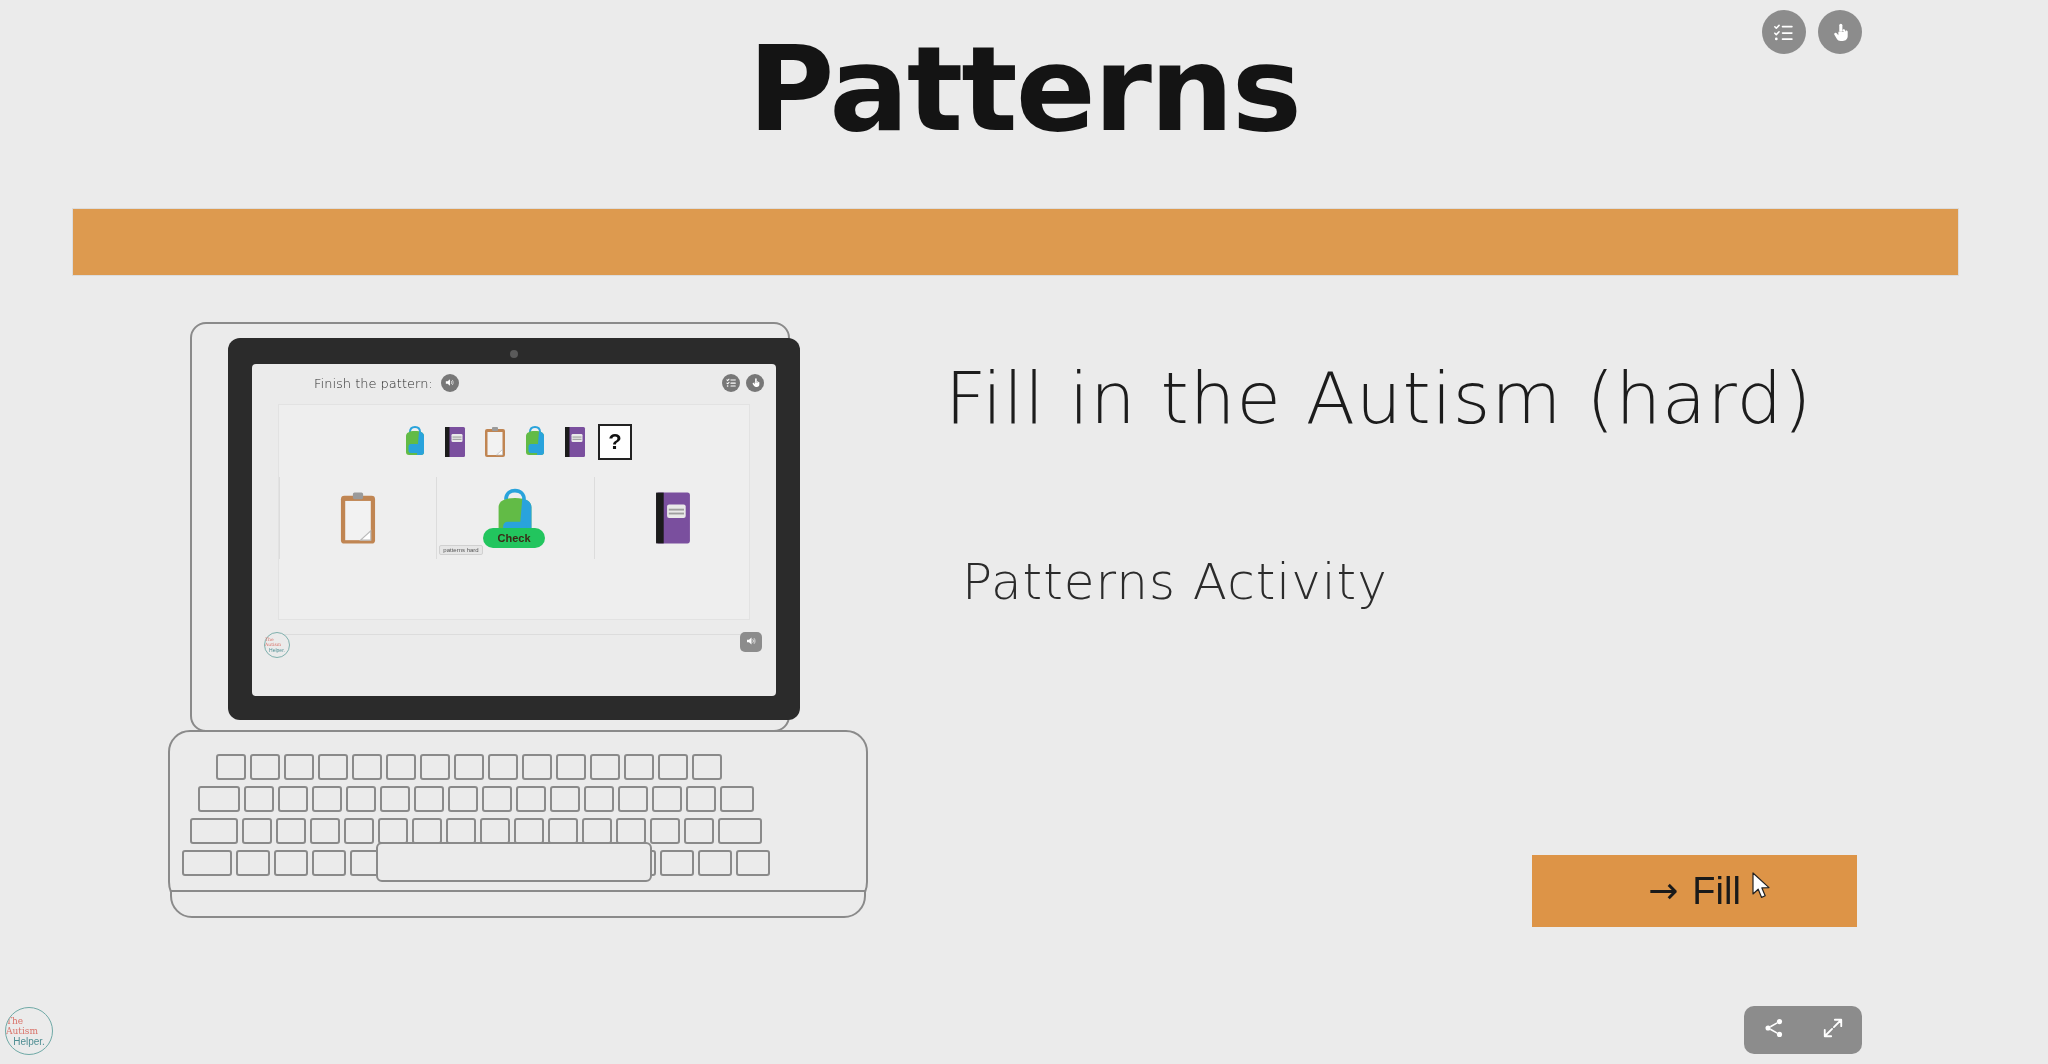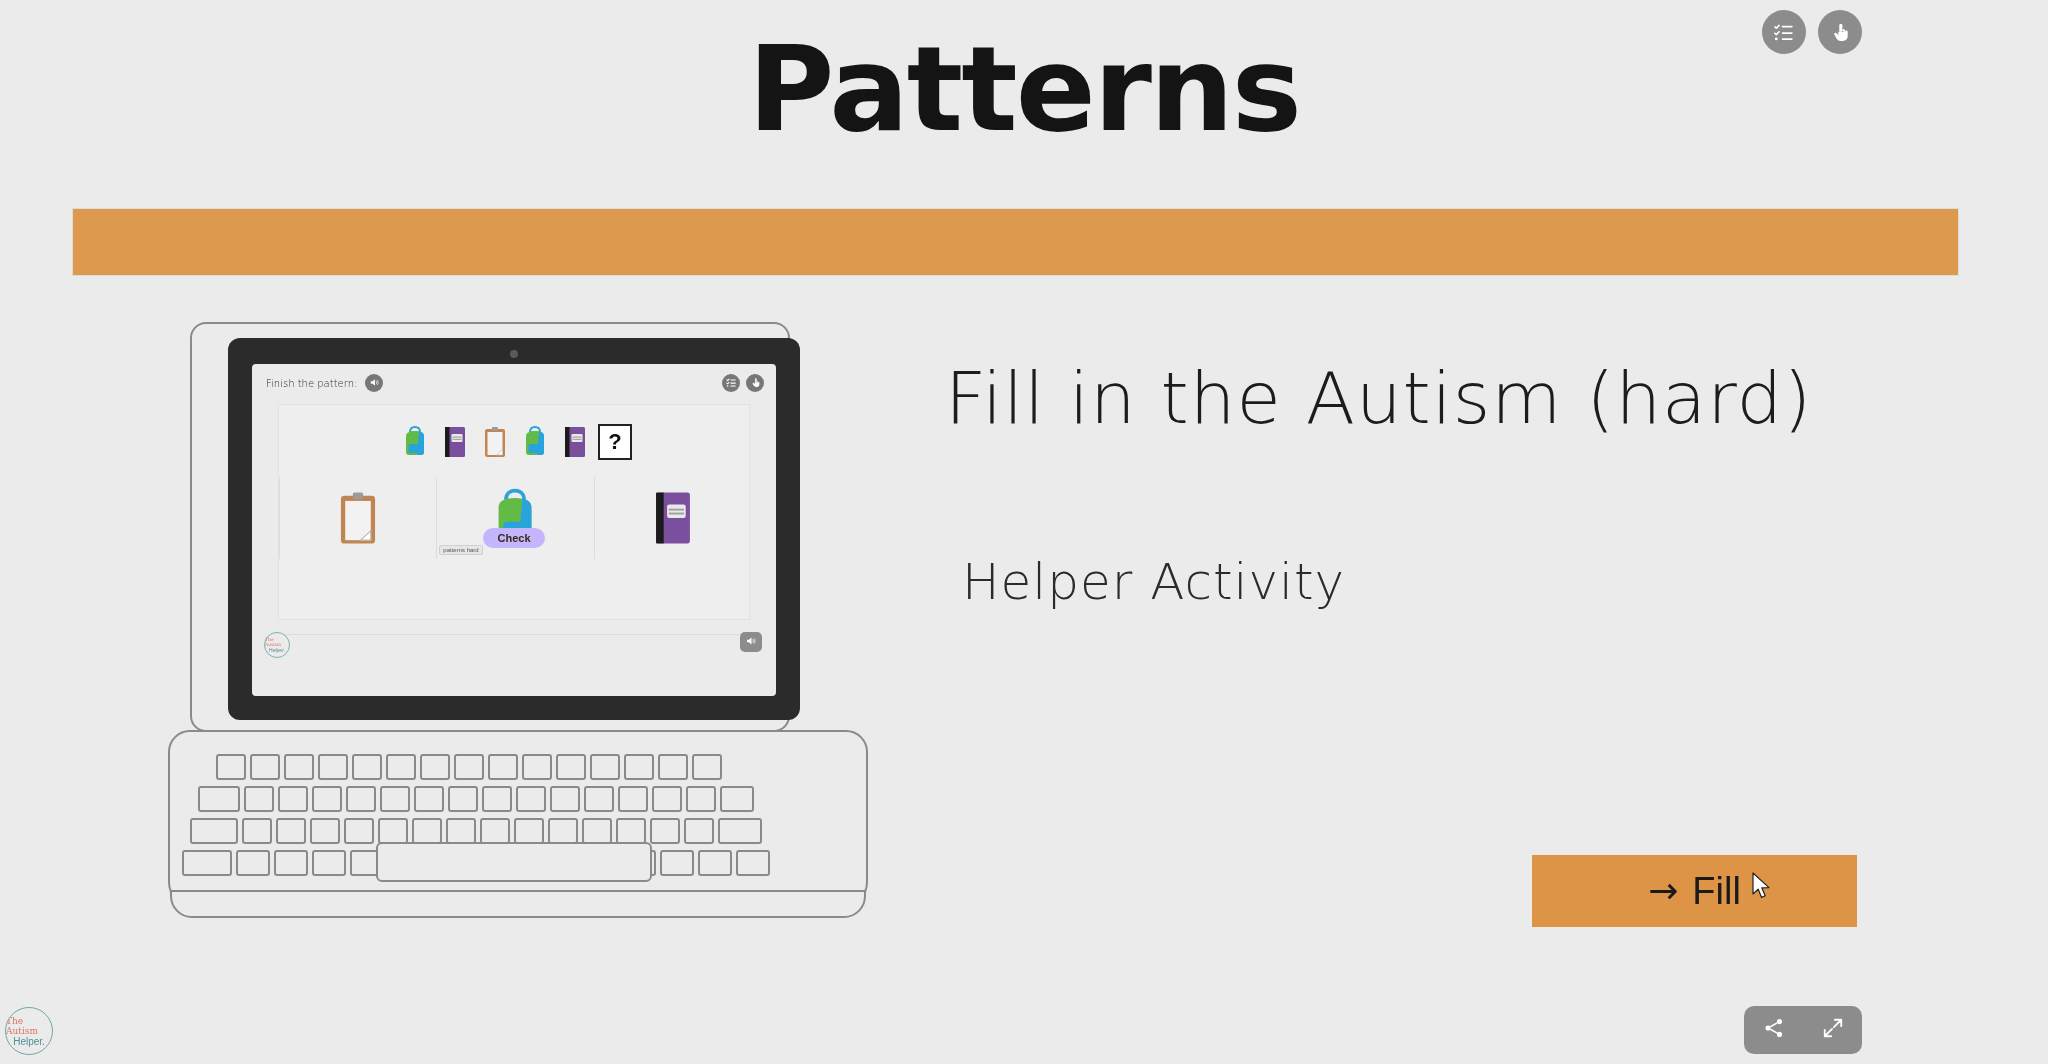--- a/index.html
+++ b/index.html
@@ -175,23 +175,24 @@
   }
 
   
   .act-header {
     position: absolute; left: 14px; top: 10px;
     display: flex; align-items: center; gap: 8px;
   }
   .act-prompt {
     font-family: "DejaVu Sans", sans-serif;
     font-weight: 300;
-    font-size: 10px;
+    font-size: 13px;
     color: #2b2b2b;
     white-space: nowrap;
+    margin-left: 48px;
   }
   .mini-circ {
     width: 18px; height: 18px; border-radius: 50%;
     background: #777; display:flex; align-items:center; justify-content:center;
   }
   .act-tools {
     position: absolute; right: 12px; top: 10px;
     display: flex; gap: 6px;
   }
   .act-card {
@@ -226,21 +227,21 @@
     position: absolute; left: 2px; bottom: 4px;
     background: #e6e6e6; border: 1px solid #d0d0d0;
     font-size: 6px; color: #555;
     padding: 1px 3px; border-radius: 2px;
     font-family: "Liberation Sans", sans-serif;
     white-space: nowrap;
   }
   .check-btn {
     position: absolute; left: 50%; margin-left: -31px; top: 164px;
     width: 62px; height: 20px; border-radius: 10px;
-    background: #c4b5fd;
+    background: #22c55e;
     display:flex; align-items:center; justify-content:center;
     font-size: 11px; font-weight: bold; color: #3a2a16;
     font-family: "Liberation Sans", sans-serif;
   }
   .act-logo {
     position: absolute; left: 12px; top: 268px;
     width: 26px; height: 26px; border-radius: 50%;
     border: 1px solid #7fb0ad; background: #ebebeb;
     display:flex; flex-direction:column; align-items:center; justify-content:center;
   }
@@ -284,21 +285,21 @@
         </svg>
       </span>
     </div>
   </div>
 
   <div class="page-title">Patterns</div>
 
   <div class="orange-bar"></div>
 
   <div class="subtitle">Fill in the Autism (hard)</div>
-  <div class="activity-label">Helper Activity</div>
+  <div class="activity-label">Patterns Activity</div>
 
   <div class="next-btn">
     <span class="arrow">→</span>
     <span class="label">Fill</span>
   </div>
 
   <span class="cursor">
     <svg width="22" height="30" viewBox="0 0 22 30">
       <path d="M1 1 L1 22 L6.2 17.2 L9.6 25.4 L13.2 23.8 L9.9 15.9 L17 15.6 Z" fill="#fff" stroke="#222" stroke-width="1.2" stroke-linejoin="round"></path>
     </svg>

